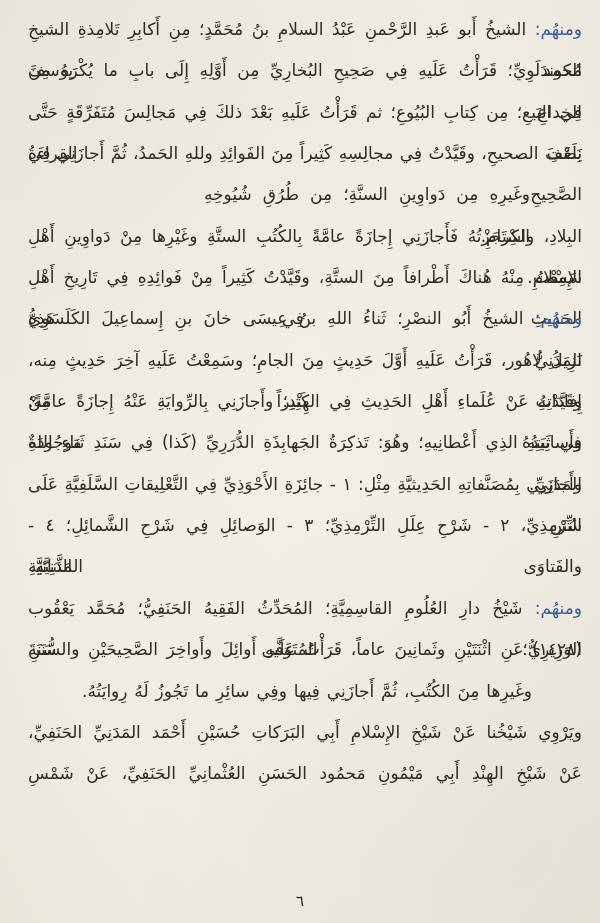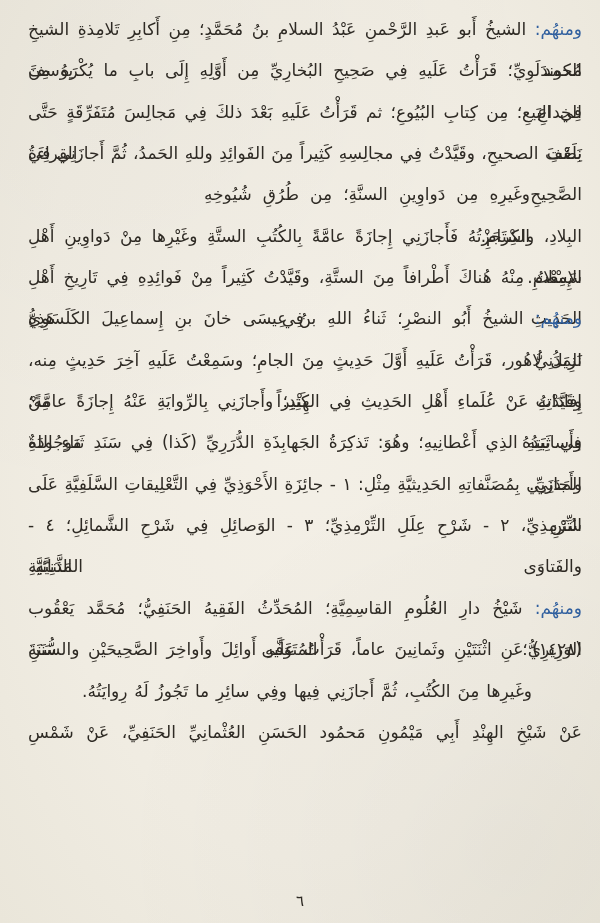--- a/index.html
+++ b/index.html
@@ -64,16 +64,17 @@
       <div class="line full"><span class="lead">ومنهُم:</span> <span>الشيخُ أَبُو النصْرِ؛ ثَناءُ اللهِ بنُ عِيسَى خانَ بنِ إِسماعِيلَ الكَلَسَوِيُّ المَدَنِيُّ</span></div>
       <div class="line full"><span>نَزِيلُ لاهُور، قَرَأْتُ عَلَيهِ أَوَّلَ حَدِيثٍ مِنَ الجامِ؛ وسَمِعْتُ عَلَيهِ آخِرَ حَدِيثٍ مِنه، وقَيَّدْتُ كَثِيراً مِنْ</span></div>
       <div class="line full"><span>إِفادَاتِهِ عَنْ عُلَماءِ أَهْلِ الحَدِيثِ فِي الهِنْدِ؛ وأَجازَنِي بِالرِّوايَةِ عَنْهُ إِجازَةً عامَّةً؛ وأَسانِيدُهُ مَوجُودَةٌ</span></div>
       <div class="line full"><span>فِي ثَبَتِهِ الذِي أَعْطانِيهِ؛ وهُوَ: تَذكِرَةُ الجَهابِذَةِ الدُّرَرِيِّ (كَذا) فِي سَنَدِ ثَناءِ اللهِ المَدَنِيِّ.</span></div>
       <div class="line full"><span>وأَجازَنِي بِمُصَنَّفاتِهِ الحَدِيثيَّةِ مِثْلِ: ١ - جائِزَةِ الأَحْوَذِيِّ فِي التَّعْلِيقاتِ السَّلَفِيَّةِ عَلَى سُنَنِ</span></div>
       <div class="line full"><span>التِّرْمِذِيِّ، ٢ - شَرْحِ عِلَلِ التِّرْمِذِيِّ؛ ٣ - الوَصائِلِ فِي شَرْحِ الشَّمائِلِ؛ ٤ - والفَتاوَى الثَّنائيَّةِ</span></div>
       <div class="line short-left"><span>المَدَنِيَّةِ.</span></div>
       <div class="line full"><span class="lead">ومنهُم:</span> <span>شَيْخُ دارِ العُلُومِ القاسِمِيَّةِ؛ المُحَدِّثُ الفَقِيهُ الحَنَفِيُّ؛ مُحَمَّد يَعْقُوب الوَزِيرِيُّ؛ المُتَوَفَّى سَنَةَ</span></div>
       <div class="line full"><span>(١٤٢٨) عَنِ اثْنَتَيْنِ وثَمانِينَ عاماً، قَرَأْتُ عَلَيهِ أَوائِلَ وأَواخِرَ الصَّحِيحَيْنِ والسُّنَنِ</span></div>
       <div class="line short-wide"><span>وغَيرِها مِنَ الكُتُبِ، ثُمَّ أَجازَنِي فِيها وفِي سائِرِ ما تَجُوزُ لَهُ رِوايَتُهُ.</span></div>
+      <div class="line full"><span>ويَرْوِي شَيْخُنا عَنْ شَيْخِ الإِسْلامِ أَبِي البَرَكاتِ حُسَيْنِ أَحْمَد المَدَنِيِّ الحَنَفِيِّ،</span></div>
       <div class="line full"><span>عَنْ شَيْخِ الهِنْدِ أَبِي مَيْمُونِ مَحمُود الحَسَنِ العُثْمانِيِّ الحَنَفِيِّ، عَنْ شَمْسِ</span></div>
     </div>
   <div class="page-number">٦</div>
 </div>
 
 </body></html>

